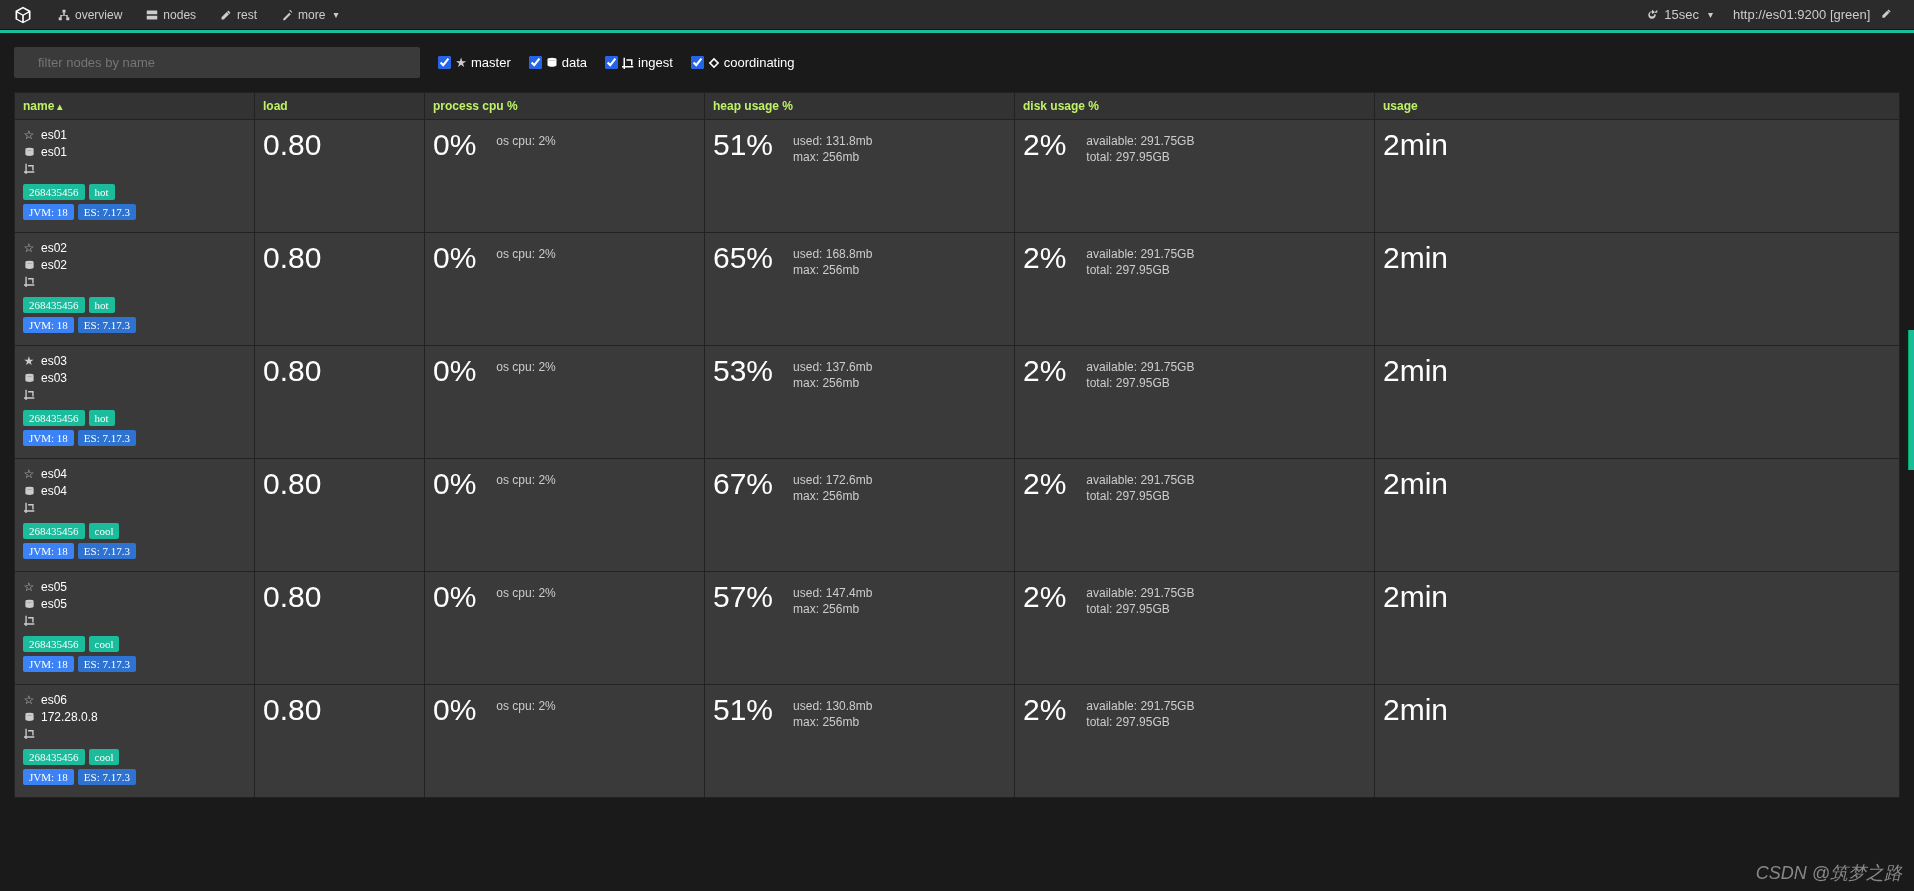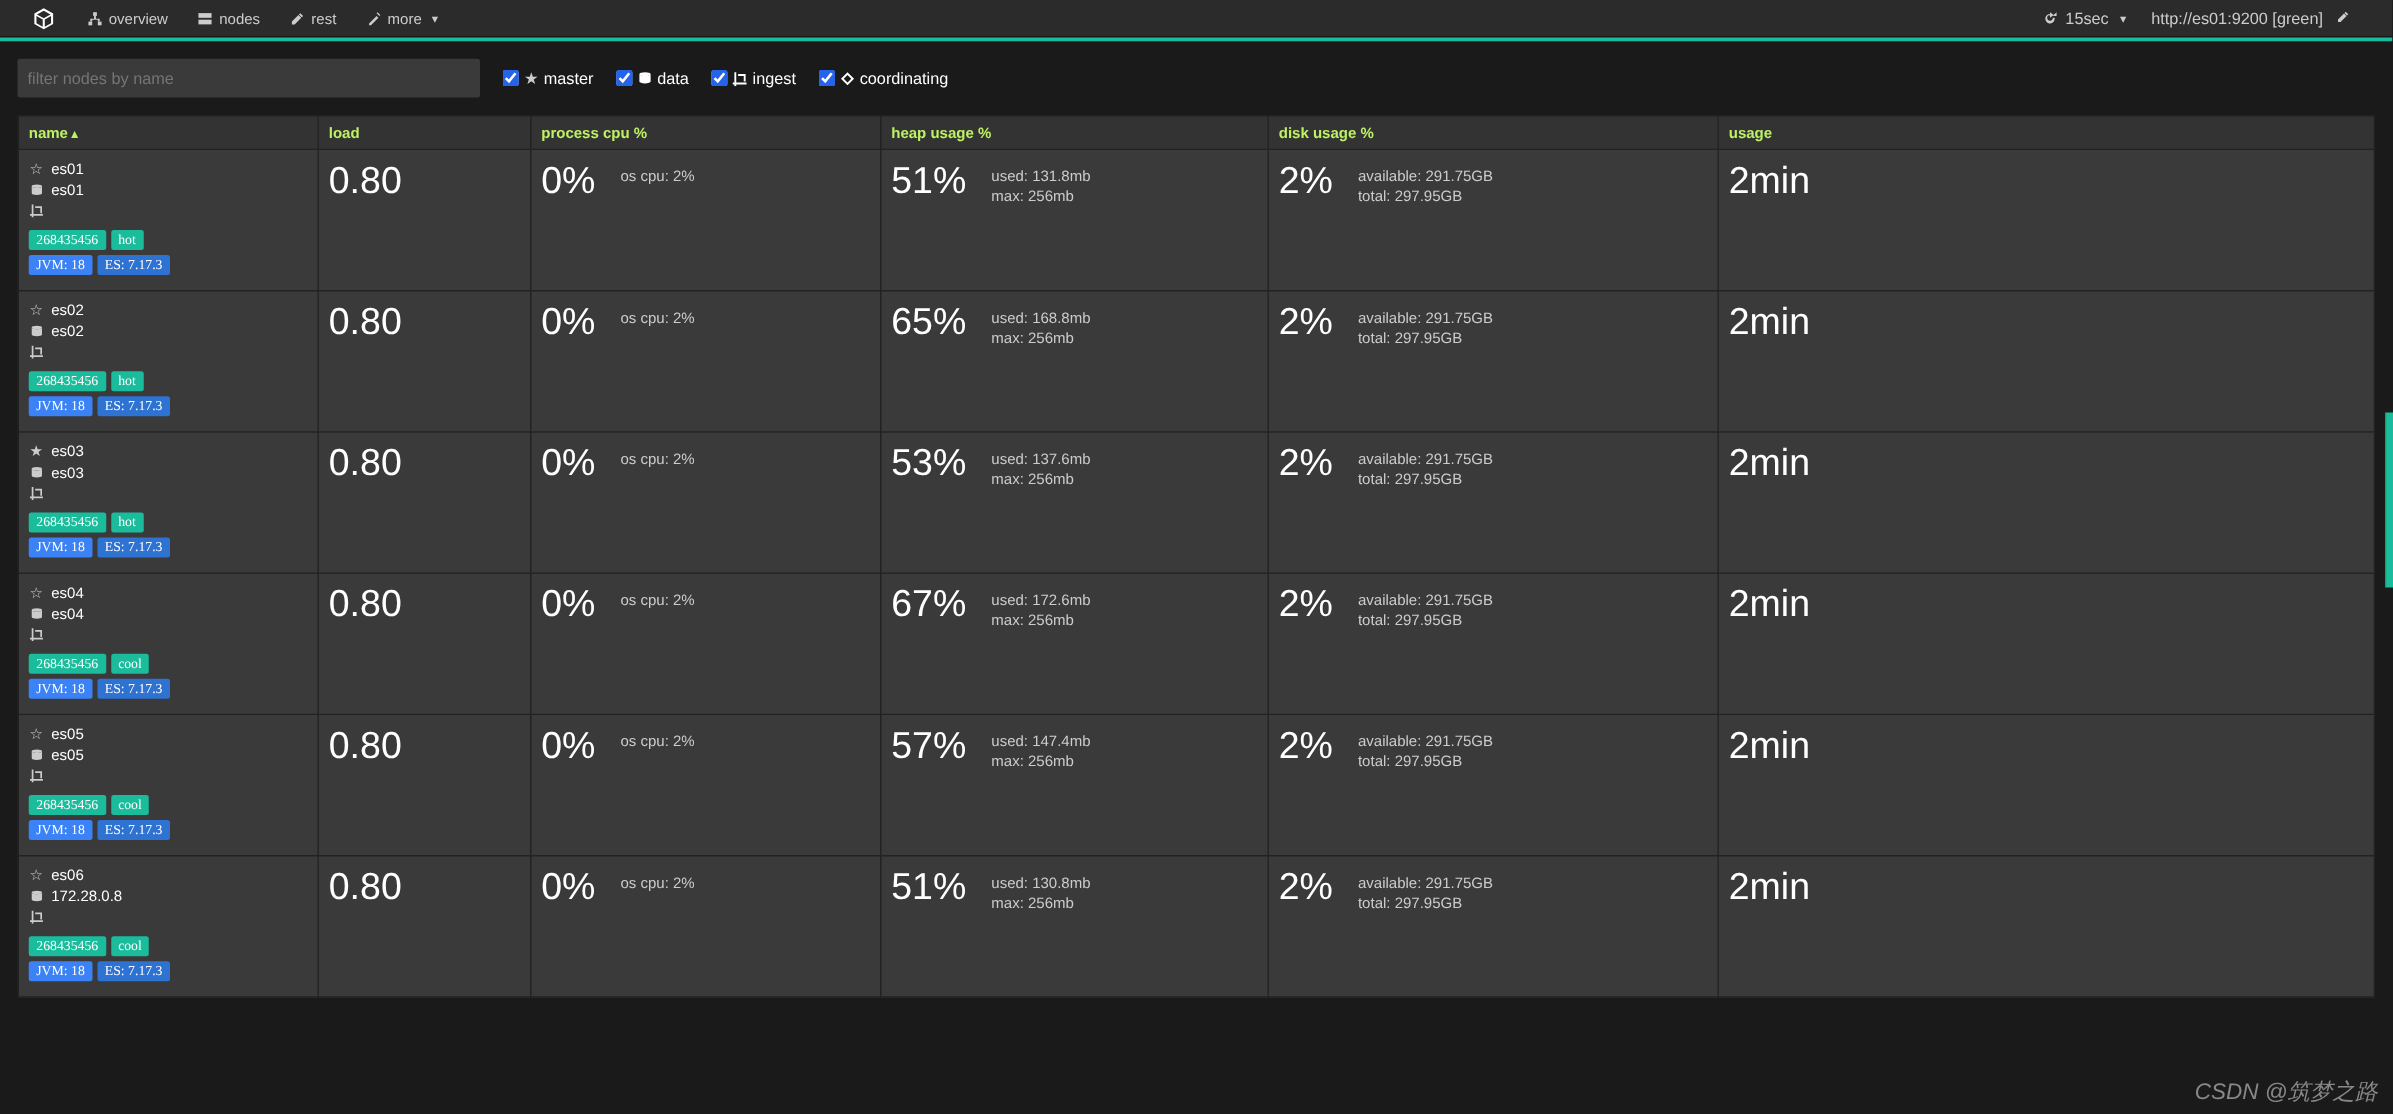--- a/index.html
+++ b/index.html
@@ -1,26 +1,26 @@
 <!DOCTYPE html>
 <html><head>
 <meta charset="utf-8">
 <style>
 * { box-sizing: border-box; margin: 0; padding: 0; }
 body { background: #1a1a1a; color: #ccc; font-family: Arial, sans-serif; font-size: 13px; width: 1914px; height: 891px; overflow: hidden; }
-.topnav { background: #2b2b2b; height: 30px; display: flex; align-items: center; padding: 0 24px; border-bottom: 1px solid #111; }
+.topnav { background: #2b2b2b; height: 30px; display: flex; align-items: center; padding: 0 12px; border-bottom: 1px solid #111; }
 .topnav .logo { width: 22px; height: 22px; margin-right: 12px; display:flex; align-items:center; justify-content:center;}
 .topnav .navlink { color: #ccc; padding: 0 12px; display: flex; align-items: center; gap: 5px; height: 30px; cursor: pointer; font-size: 12px;}
 .topnav .spacer { flex: 1; }
 .topnav .refresh { display: flex; align-items: center; gap: 6px; padding: 0 10px; cursor:pointer;}
 .topnav .url { padding: 0 10px; color: #ccc;}
 .topnav .status-green { color: #ccc; }
 .greenbar { height: 3px; background: #1abc9c; }
 .filterbar { padding: 14px; display: flex; align-items: center; gap: 18px; }
-.filterbar input[type=text] { background: #3a3a3a; border: none; color: #ccc; padding: 8px 8px; width: 370px; border-radius: 2px; font-size: 13px;}
+.filterbar input[type=text] { background: #3a3a3a; border: none; color: #ccc; padding: 8px 24px; width: 406px; border-radius: 2px; font-size: 13px;}
 .filterbar .chk { display: flex; align-items: center; gap: 4px; color:#fff; font-size:13px;}
 .filterbar input[type=checkbox]{ accent-color:#2563eb; width:13px; height:13px;}
 table.nodes { width: calc(100% - 28px); margin: 0 14px; border-collapse: collapse; }
 table.nodes th { background: #333; color: #bef264; text-align: left; font-weight: bold; padding: 6px 8px; border: 1px solid #222; font-size:12px;}
 table.nodes td { background: #3a3a3a; border: 1px solid #222; padding: 8px; vertical-align: top; }
 .namecell { width: 240px; }
 .namecell .line { display: flex; align-items: center; gap: 6px; margin-bottom: 3px; color:#fff; font-size:12px;}
 .namecell .ingestline { margin-bottom: 10px; }
 .badges { display: flex; gap: 4px; margin-bottom: 4px; flex-wrap:wrap;}
 .badge { border-radius: 2px; padding: 2px 6px; font-size: 11px; color: #fff; display:inline-block;font-family:Liberation Serif, serif;}

